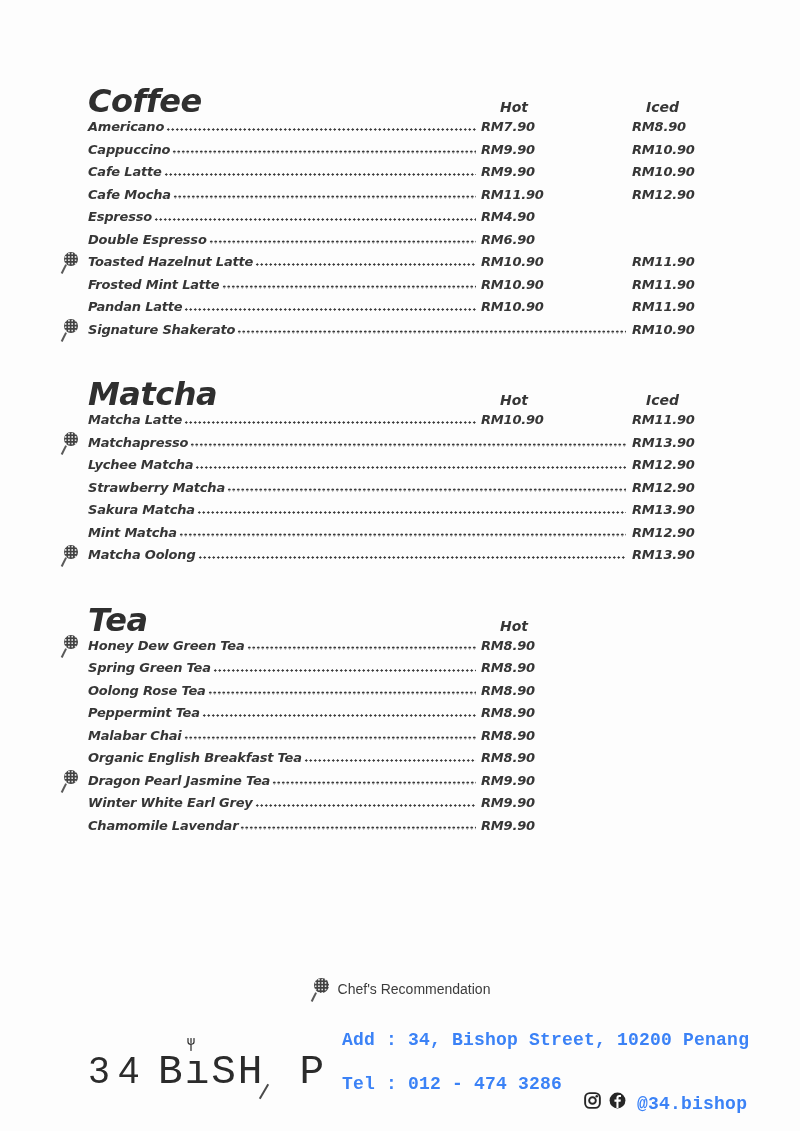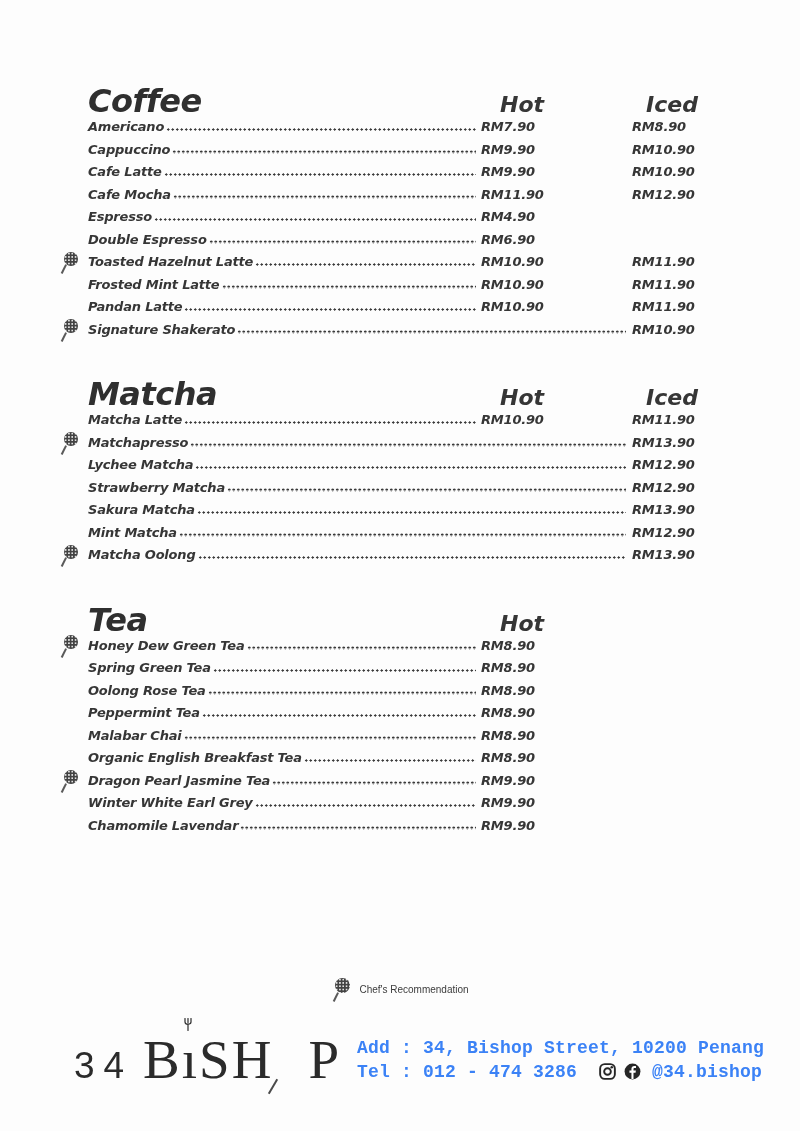--- a/index.html
+++ b/index.html
@@ -36,21 +36,21 @@
   .section-title {
     flex: 1;
     font-size: 32px;
     font-weight: bold;
     font-style: italic;
     letter-spacing: -0.5px;
     color: #2f2f2f;
     white-space: nowrap;
   }
   .col-label {
-    font-size: 22px;
+    font-size: 14px;
     font-weight: bold;
     font-style: italic;
     color: #363636;
   }
   .hcell-hot  { width: 150px; flex: 0 0 150px; padding-left: 22px; }
   .hcell-iced { width: 85px;  flex: 0 0 85px;  padding-left: 18px; }
 
   .menu-row {
     position: relative;
     display: flex;
@@ -97,21 +97,21 @@
     position: absolute;
     top: 978px; left: 0; right: 0;
     display: flex;
     justify-content: center;
     align-items: center;
     gap: 9px;
   }
   .legend .legend-mark { position: relative; width: 19px; height: 22px; }
   .legend .chef-ball { width: 15px; height: 15px; }
   .legend-text {
-    font-size: 10px;
+    font-size: 14px;
     color: #3c3c3c;
     font-family: "Liberation Sans", sans-serif;
   }
 
   
   .footer {
     position: absolute;
     top: 1028px; left: 0; right: 0;
     display: flex;
     justify-content: center;
@@ -126,22 +126,22 @@
     margin-left: 38px;
   }
   .logo-num {
     font-family: "Liberation Sans", sans-serif;
     font-weight: 300;
     font-size: 37px;
     letter-spacing: 9px;
     margin-right: 10px;
   }
   .logo-word {
-    font-family: Liberation Serif, serif;
-    font-size: 55px;
+    font-family: Liberation Mono, monospace;
+    font-size: 41px;
     letter-spacing: 2px;
   }
   .logo-i { position: relative; }
   .logo-fork { position: absolute; left: 1px; top: -11px; }
   .logo-ball {
     display: inline-block;
     position: relative;
     width: 31px; height: 31px;
     vertical-align: -5px;
     margin: 0 2px;
@@ -162,21 +162,21 @@
   }
   .contact {
     font-family: Liberation Mono, monospace;
     font-weight: 600;
     font-size: 18px;
     color: #3b82f6;
     line-height: 24px;
     letter-spacing: 0.2px;
   }
   .tel-line { display: flex; align-items: center; }
-  .social { display: inline-flex; align-items: center; gap: 8px; margin-left: 22px; }
+  .social { display: inline-flex; gap: 8px; margin-left: 22px; margin-top: 40px; }
   .social svg { display: block; }
   .social-handle { margin-left: 3px; }
 </style>
 </head>
 <body>
 
 <div class="page">
 
   <main class="menu">
   <section class="menu-section">

